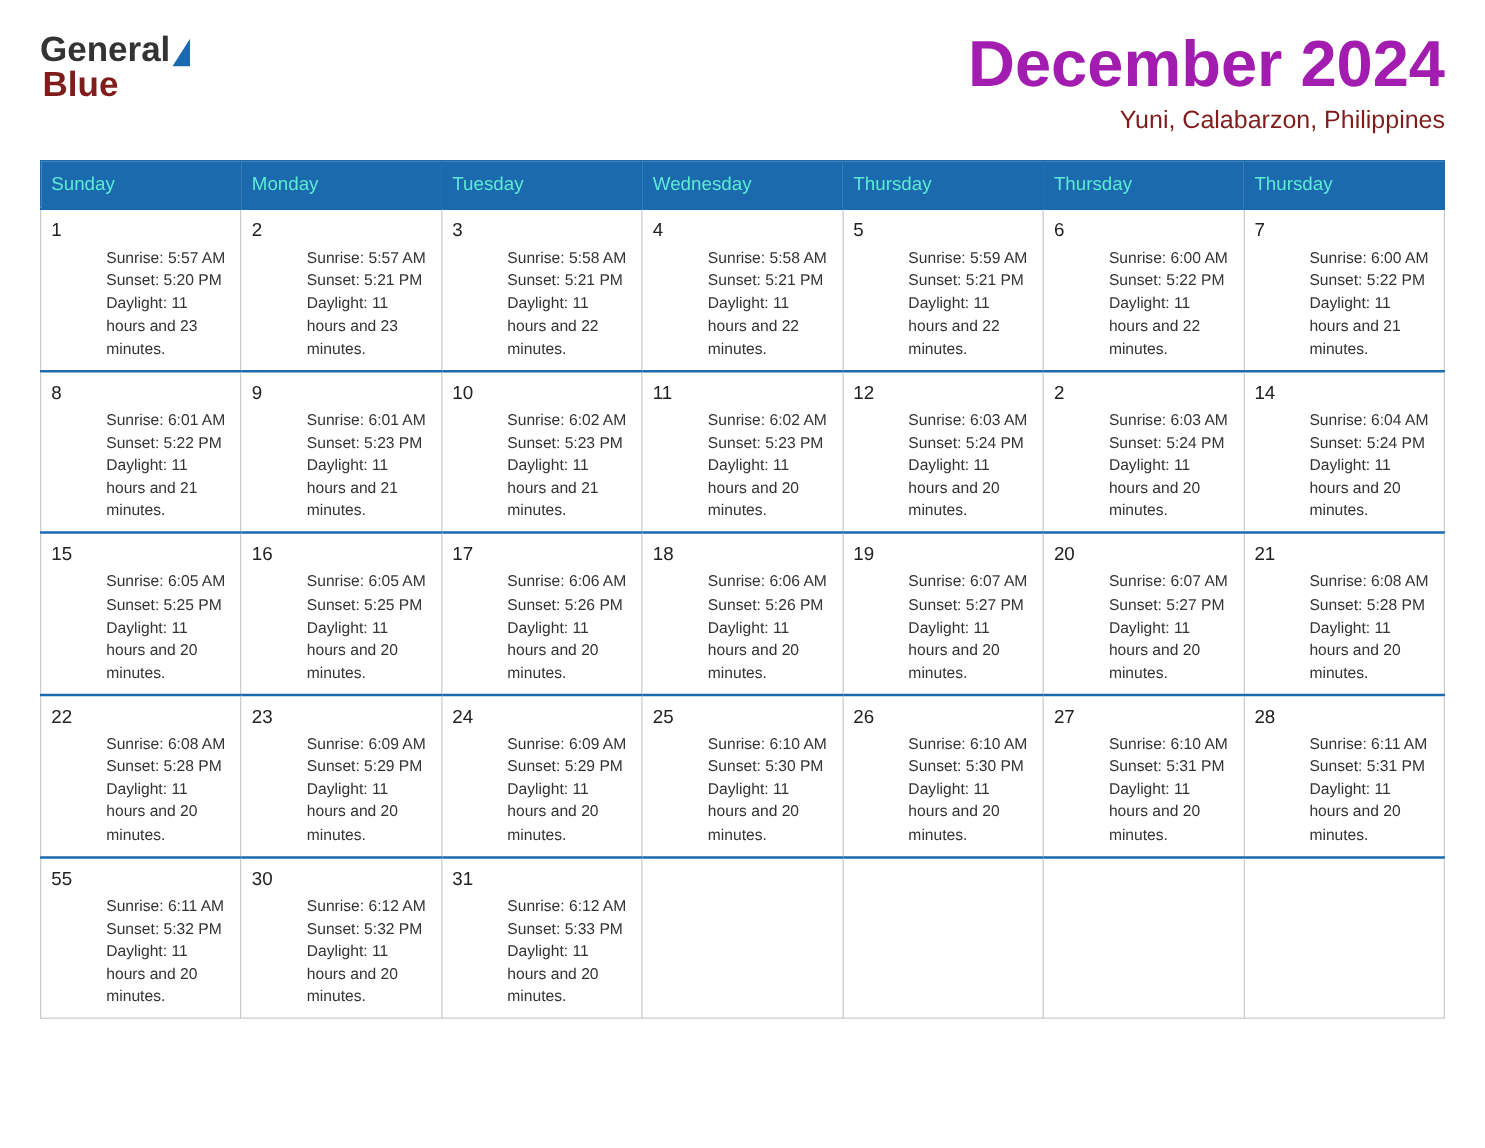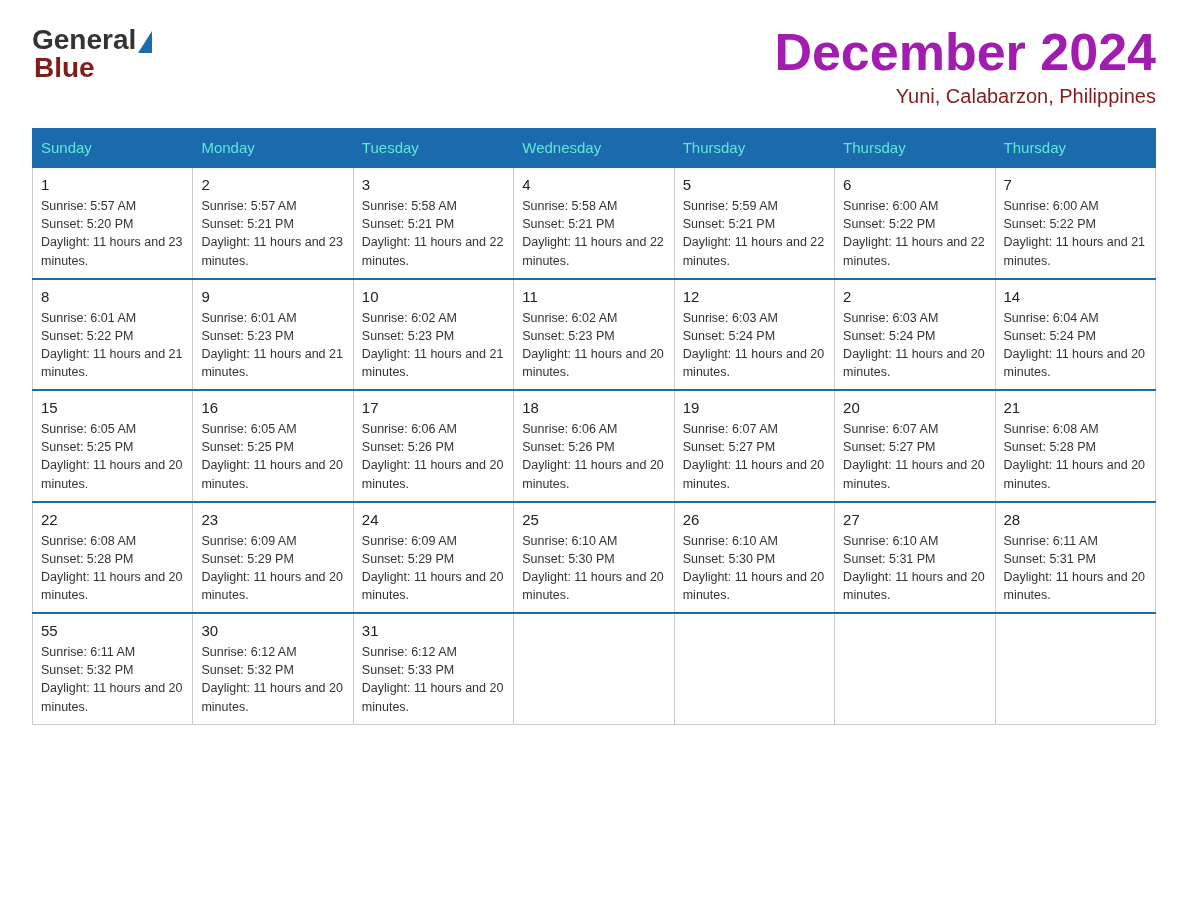--- a/index.html
+++ b/index.html
@@ -94,20 +94,21 @@
     }
     .row-divider td {
       border-top: 2px solid #1a6aad;
     }
     td.empty {
       background: #fff;
     }
     .cell-content {
       font-size: 12.5px;
       line-height: 1.45;
+      margin-left: 44px;
     }
   </style>
 </head>
 <body>
 
 <div class="header">
   <div class="logo">
     <div class="logo-top">
       <span class="logo-text-general">General</span>
       <div class="logo-triangle"></div>

